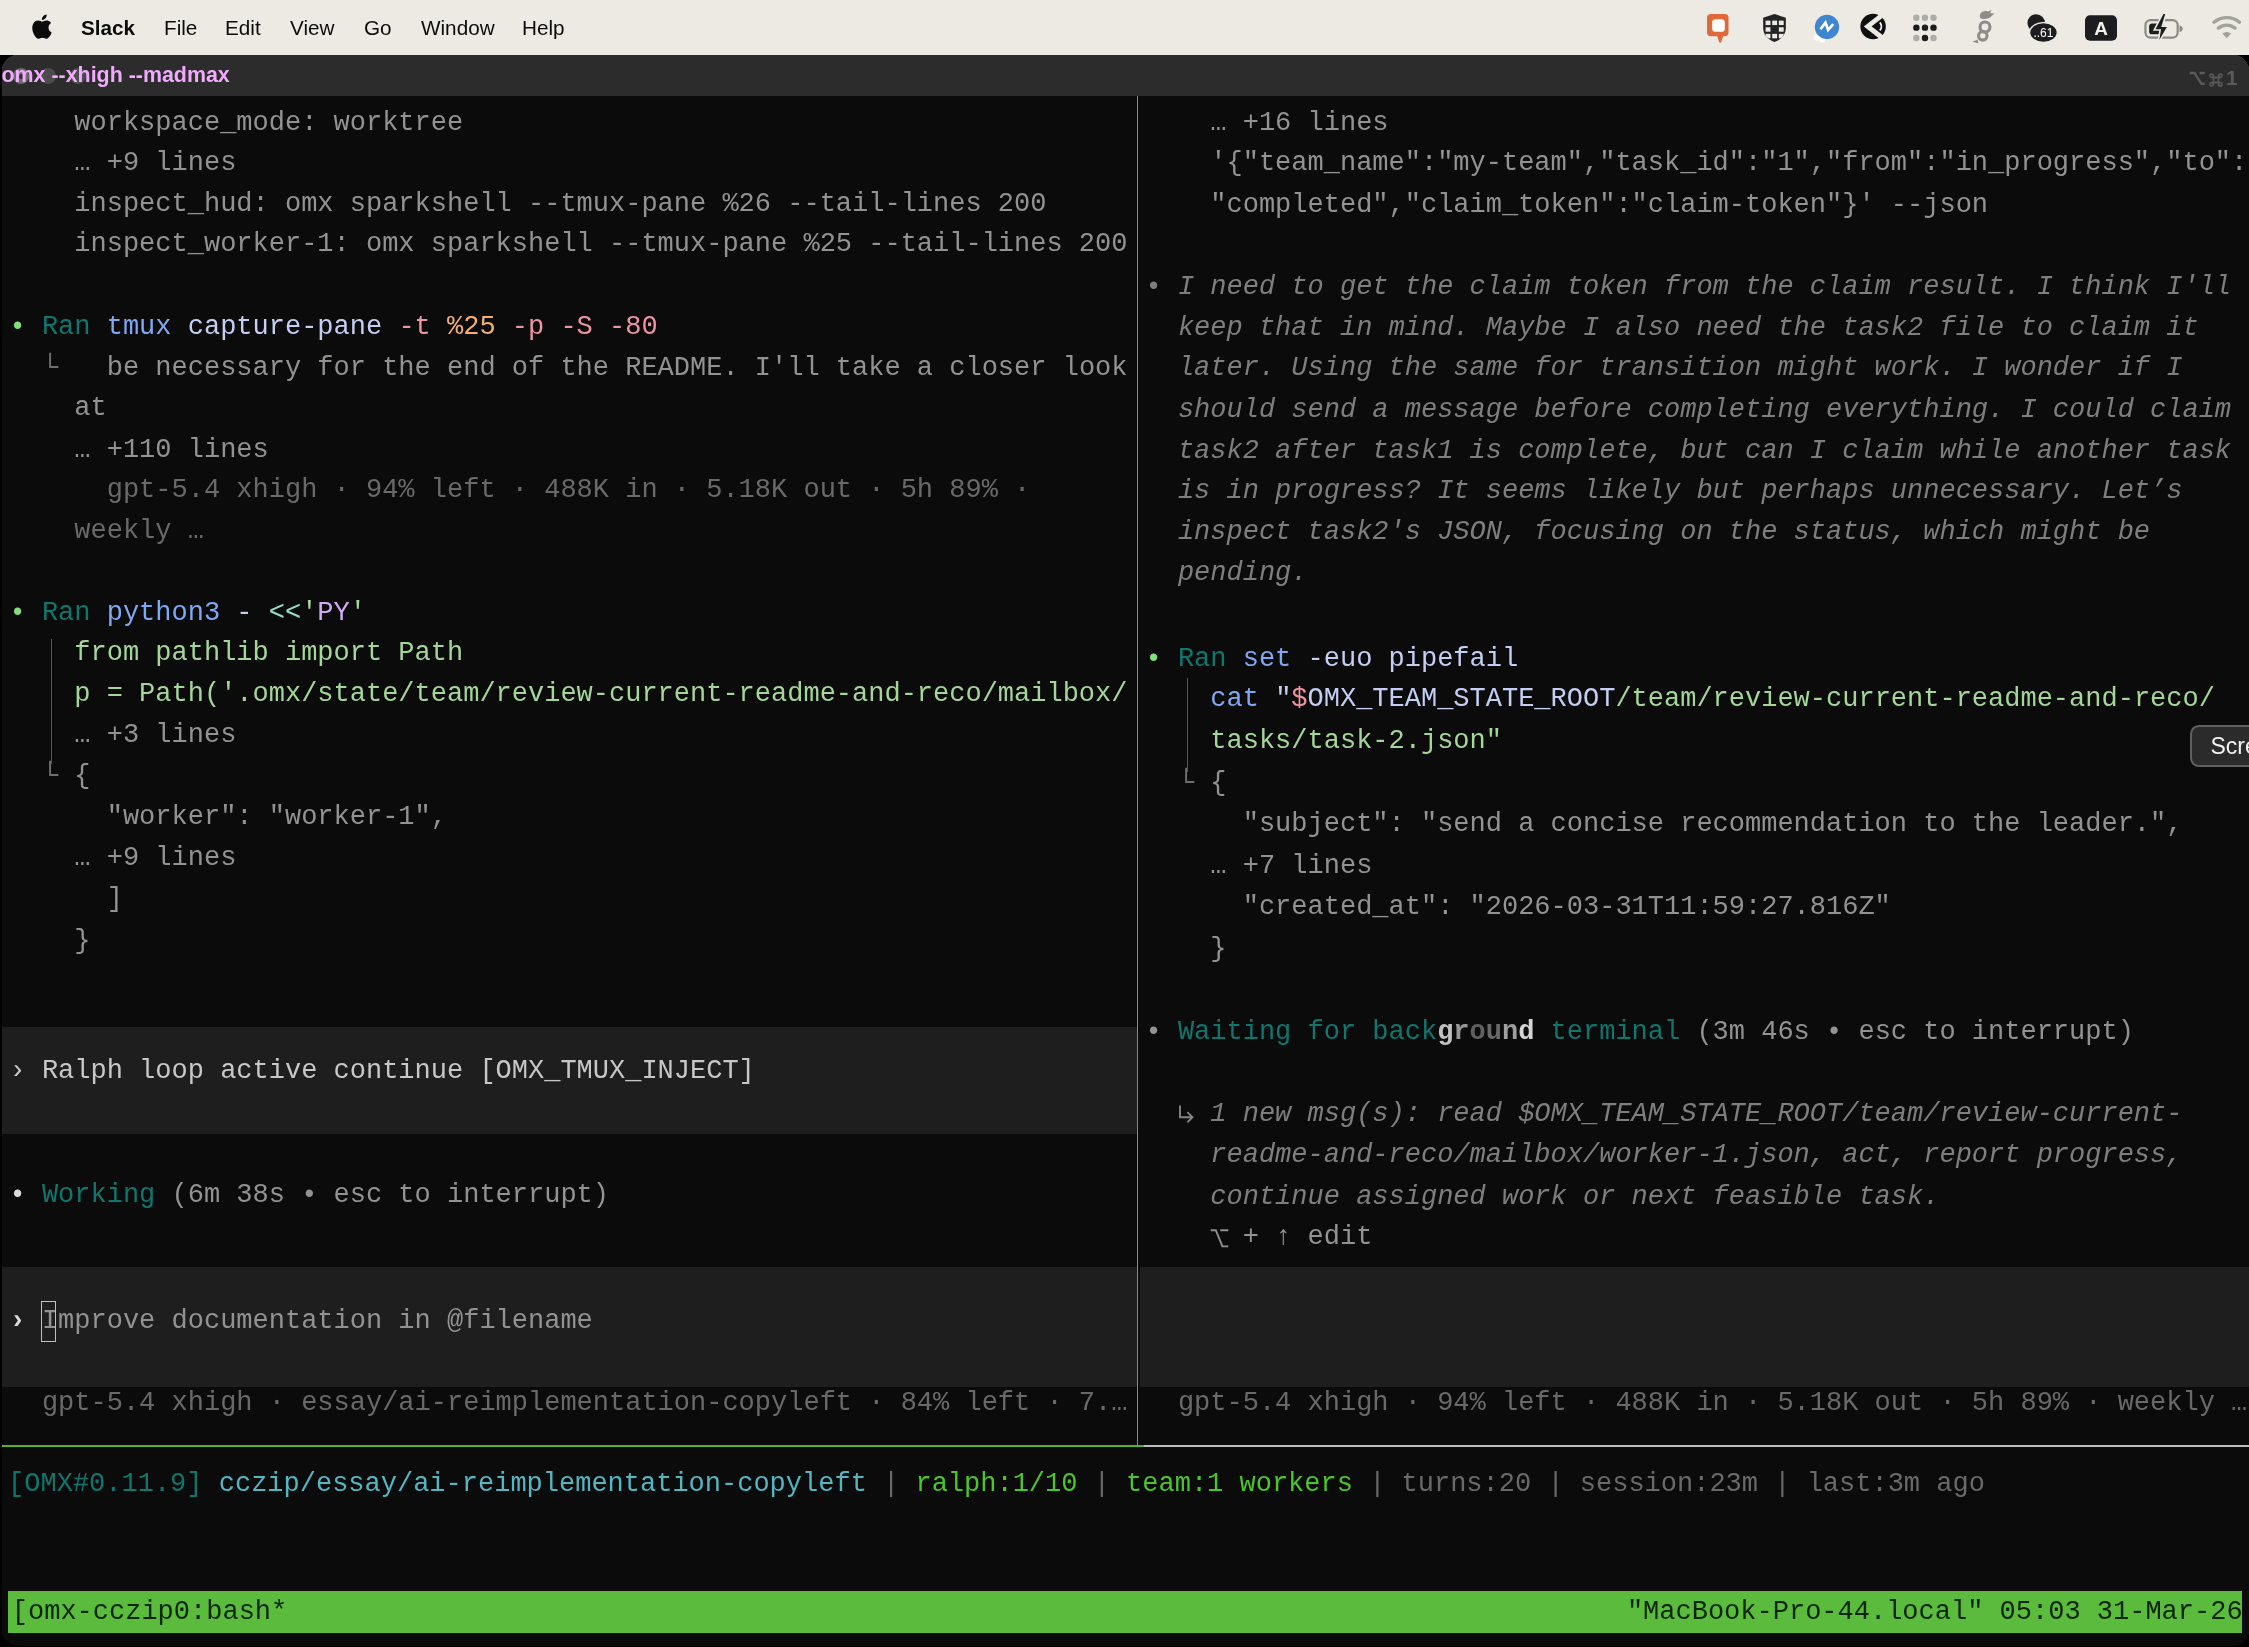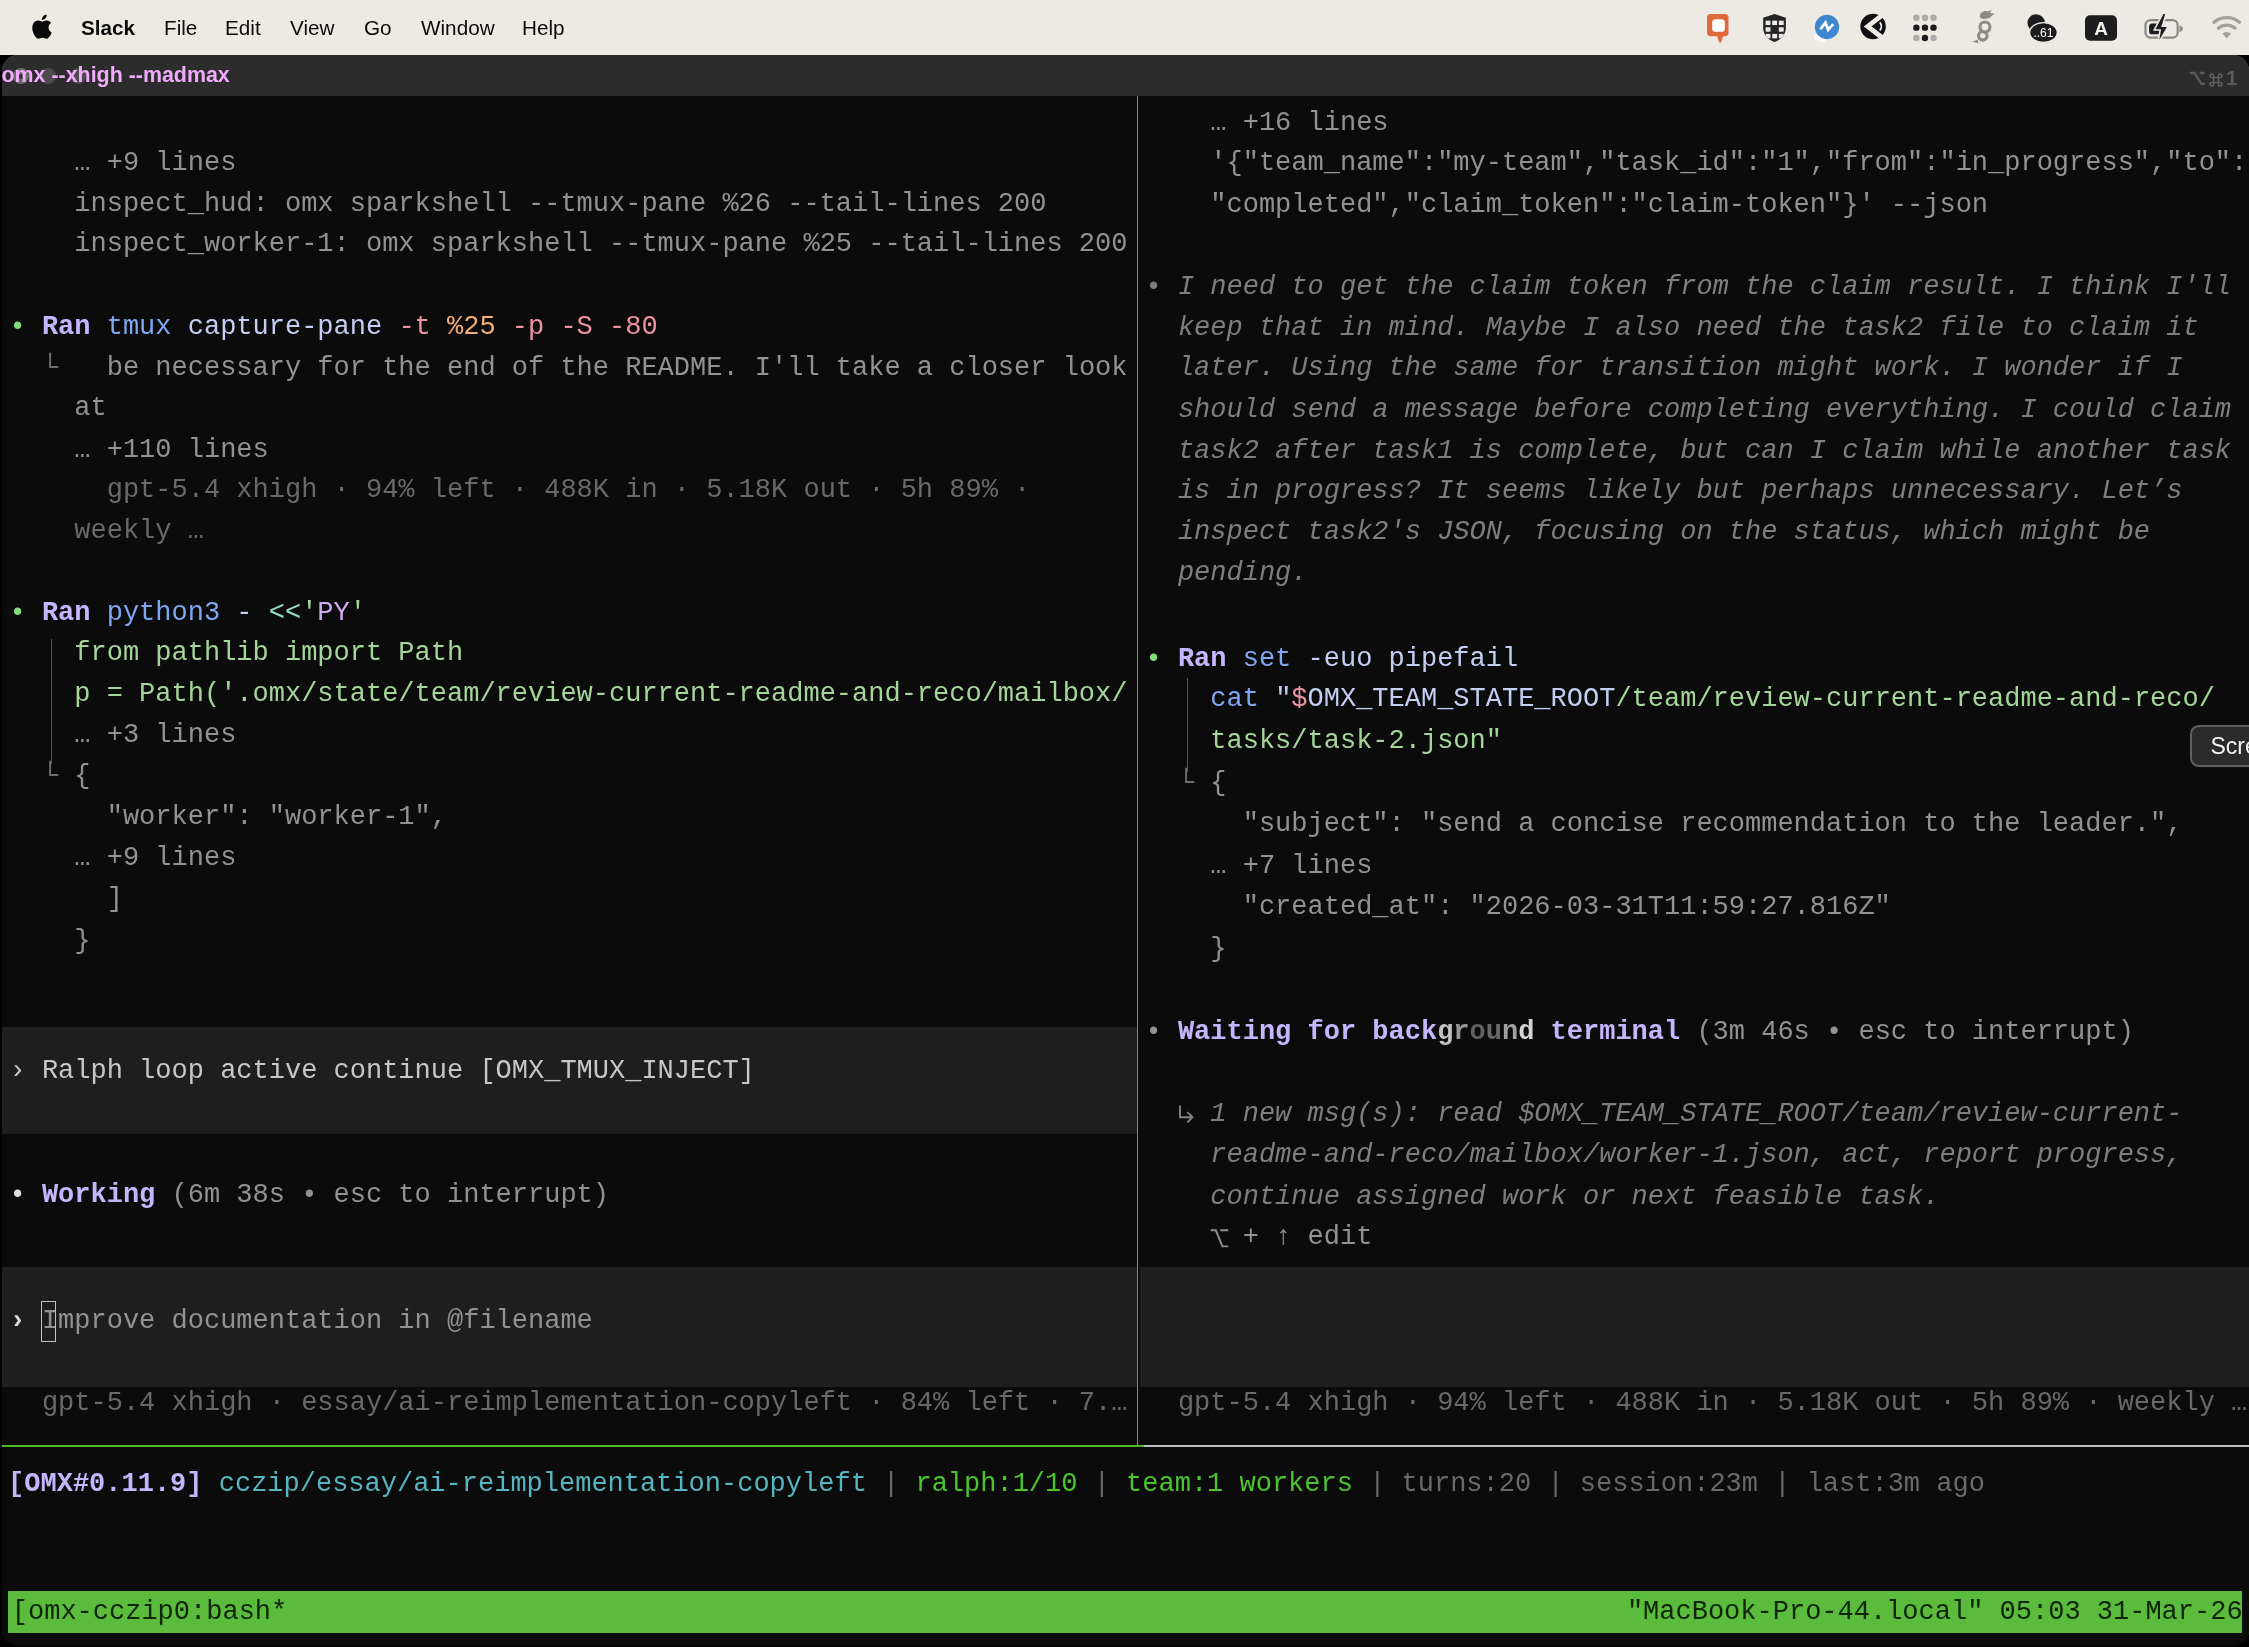--- a/index.html
+++ b/index.html
@@ -4,21 +4,21 @@
 *{box-sizing:border-box}
 #menubar{position:absolute;left:0;top:0;width:2250px;height:55px;background:#eceae3;color:#0b0b0b;font-family:"Liberation Sans",sans-serif;font-size:20.7px}
 .mi{position:absolute;top:0;line-height:55px}
 #win{position:absolute;left:1.5px;top:55px;width:2247px;height:1591px;background:#0b0b0b;border-radius:16px;overflow:hidden;box-shadow:inset 0 1.5px 0 #6a6a6a}
 #titlebar{position:absolute;left:0;top:0;width:100%;height:41px;background:#2d2c2c}
 .tl{position:absolute;top:13.3px;width:16px;height:16px;border-radius:50%;background:#4c4c4c}
 #title{position:absolute;top:0;left:0;width:100%;text-align:left;line-height:41px;color:#f0abfc;font-family:"Liberation Sans",sans-serif;font-size:21.4px;font-weight:bold}
 #content{position:absolute;left:0;top:41px;width:2247px;height:1550px}
 .ln{position:absolute;font-family:"Liberation Mono",monospace;font-size:27px;line-height:41px;height:41px;white-space:pre;color:#929292}
 .it{font-style:italic;color:#7e7e7e}
-.w{color:#c4b5fd;font-weight:bold}
+.w{color:#0f766e;font-weight:normal}
 .d{color:#696969}
 .gb{color:#83dd7d}
 .b{color:#7fa7f2}
 .p{color:#c3cef2}
 .pk{color:#ed93a2}
 .o{color:#f2ae73}
 .cg{color:#a4d69a}
 .cy{color:#55b5c1}
 .sg{color:#4cc42d}
 .bt{color:#c7c7c7}
@@ -142,20 +142,21 @@
   <div id="content">
     <div class="box" style="top:931px;height:107px"></div>
     <div class="box" style="top:1171px;height:120px"></div>
     <div class="boxr" style="top:1171px;height:120px"></div>
     <div id="divider"></div>
     <div id="hbl"></div>
       <div id="hbr"></div>
     <div class="guide" style="left:49px;top:543px;height:125px"></div>
     <div class="guide" style="left:1185px;top:582px;height:94px"></div>
 
+    <div class="ln" style="left:8px;top:6.6px">    workspace_mode: worktree</div>
     <div class="ln" style="left:8px;top:47px">    … +9 lines</div>
     <div class="ln" style="left:8px;top:88px">    inspect_hud: omx sparkshell --tmux-pane %26 --tail-lines 200</div>
     <div class="ln" style="left:8px;top:128px">    inspect_worker-1: omx sparkshell --tmux-pane %25 --tail-lines 200</div>
     <div class="ln" style="left:8px;top:211px"><span class="gb">•</span> <span class="w">Ran</span> <span class="b">tmux</span> <span class="p">capture-pane</span> <span class="pk">-t</span> <span class="o">%25</span> <span class="pk">-p</span> <span class="pk">-S</span> <span class="pk">-80</span></div>
     <div class="ln" style="left:8px;top:252px">  <span class="cnr">└</span>   be necessary for the end of the README. I'll take a closer look</div>
     <div class="ln" style="left:8px;top:292px">    at</div>
     <div class="ln" style="left:8px;top:334px">    … +110 lines</div>
     <div class="ln d" style="left:8px;top:374px">      gpt-5.4 xhigh · 94% left · 488K in · 5.18K out · 5h 89% ·</div>
     <div class="ln d" style="left:8px;top:415px">    weekly …</div>
     <div class="ln" style="left:8px;top:497px"><span class="gb">•</span> <span class="w">Ran</span> <span class="b">python3</span> <span class="p">-</span> <span style="color:#93e0c6">&lt;&lt;</span><span class="cg">'</span><span style="color:#d2aaf5">PY</span><span class="cg">'</span></div>

